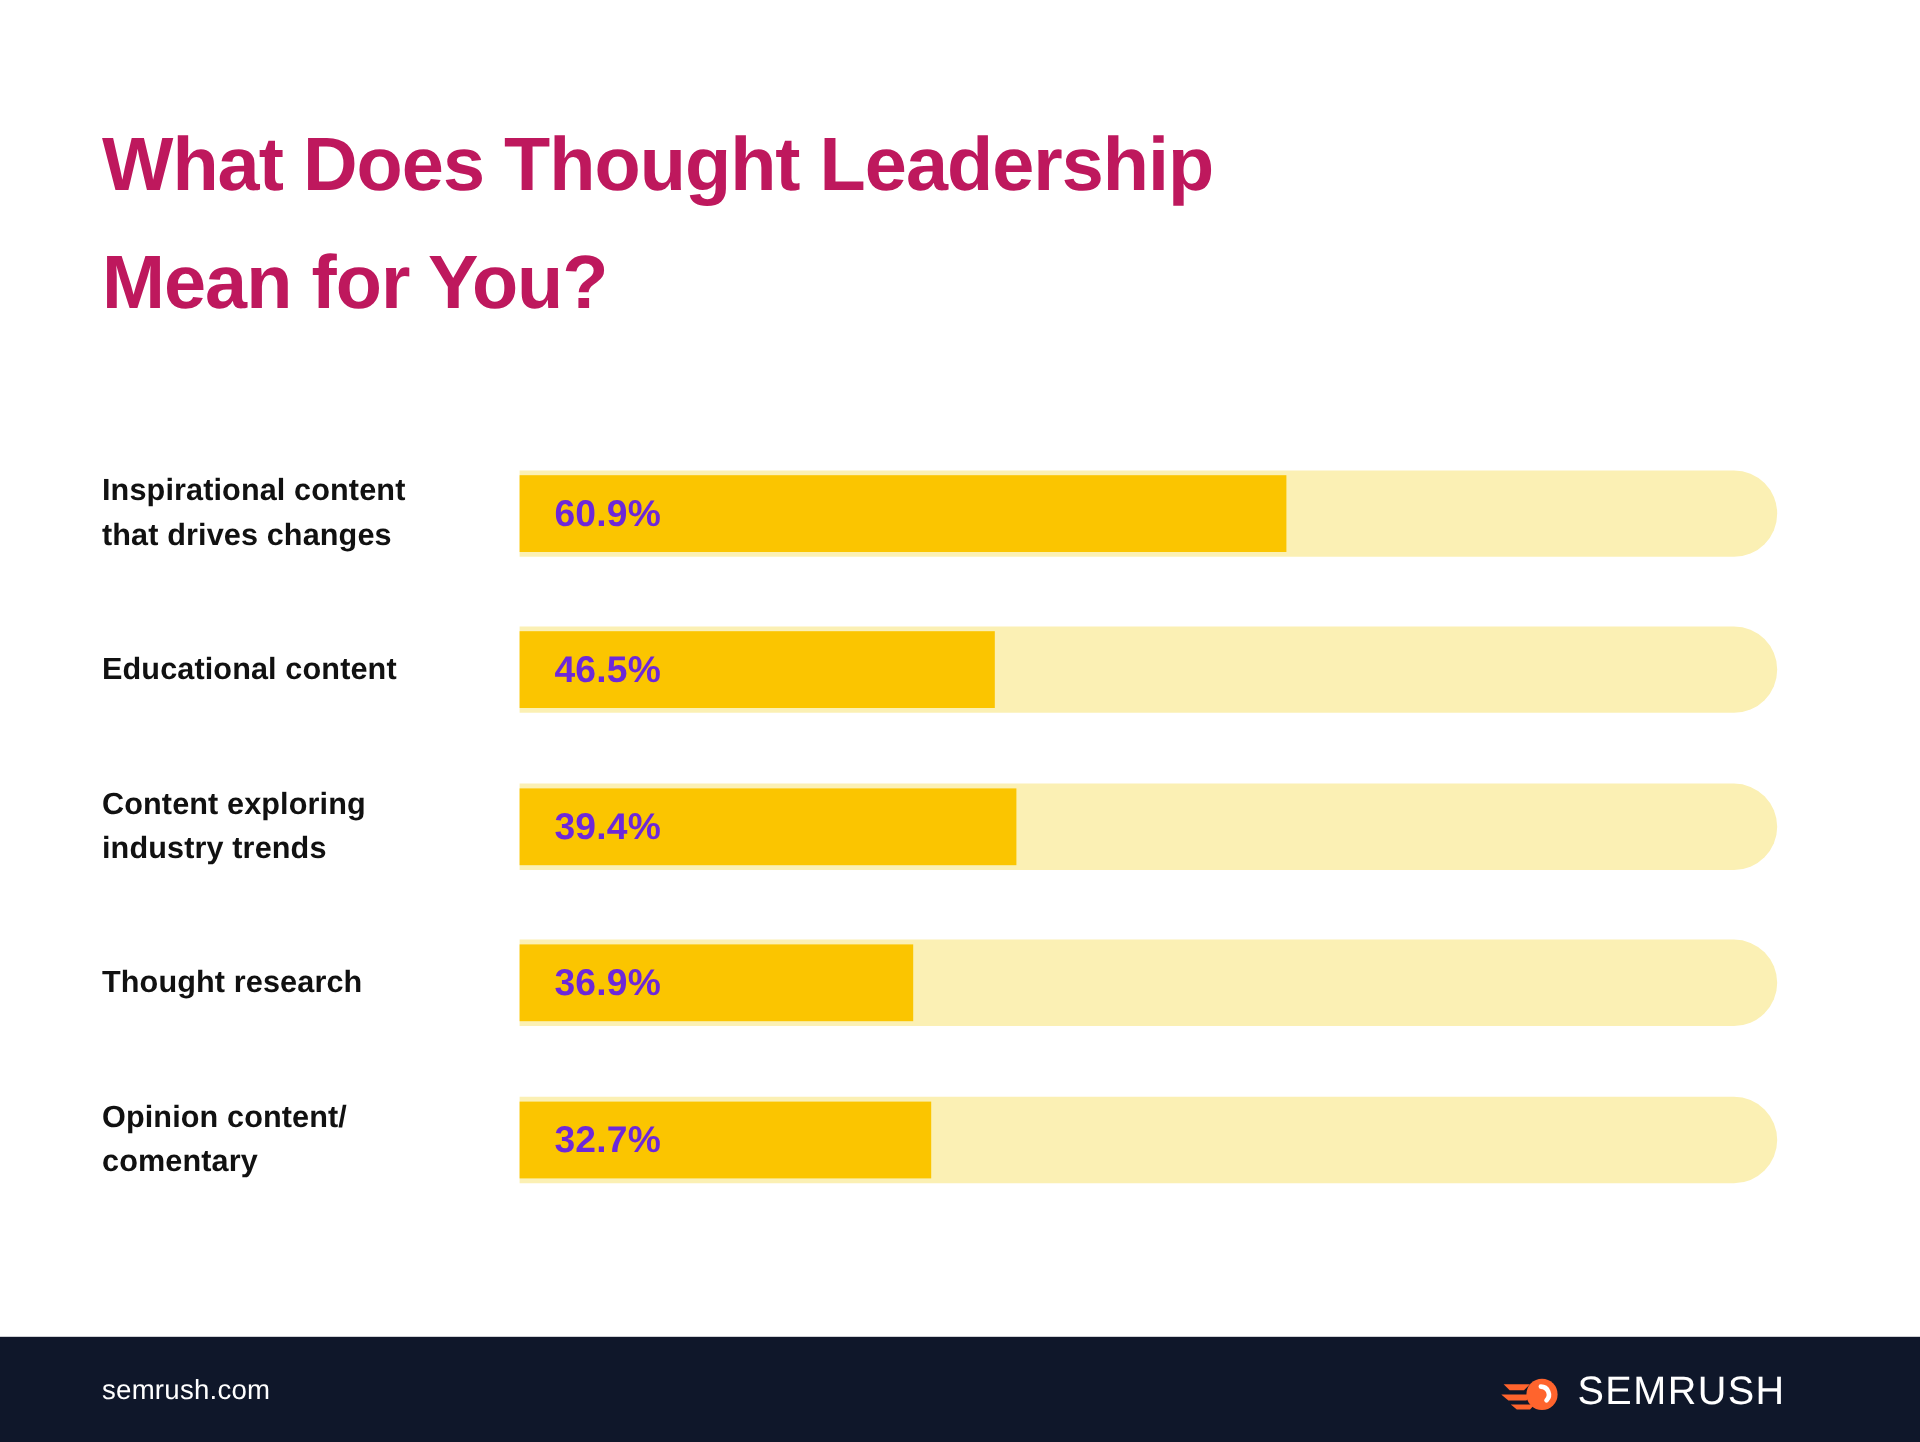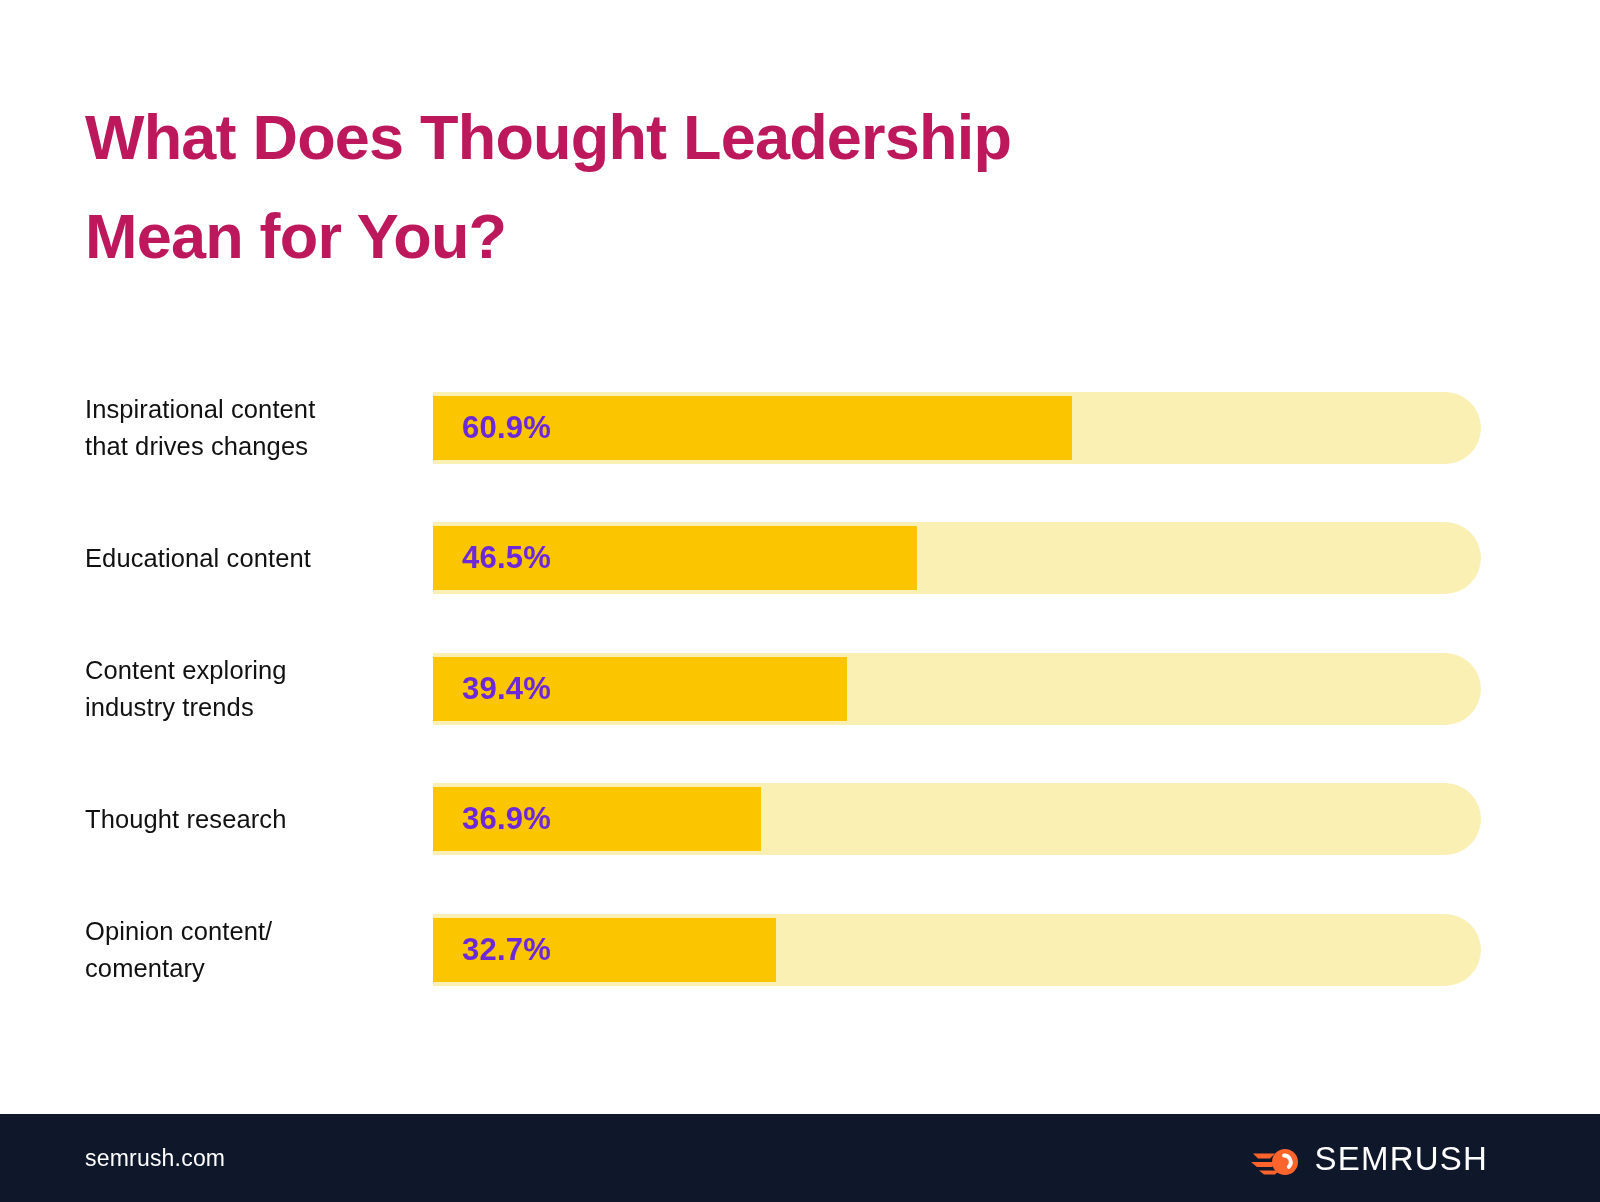--- a/index.html
+++ b/index.html
@@ -61,21 +61,21 @@
     position: absolute;
     left: 85px;
     top: 0;
     width: 330px;
     height: 100px;
     display: flex;
     align-items: center;
     font-size: 25.5px;
     line-height: 1.45;
     color: #111111;
-    font-weight: 400;
+    font-weight: 700;
     letter-spacing: 0.1px;
     white-space: pre-line;
   }
 
   .bar-track {
     position: absolute;
     left: 433px;
     top: 14px;
     height: 72px;
     width: 1048px;
@@ -160,21 +160,21 @@
 that drives changes</div>
       <div class="bar-track"></div>
       <div class="bar-fill" style="width:639px;">
         <span class="bar-value">60.9%</span>
       </div>
     </div>
 
     <div class="bar-row" style="top:130px;">
       <div class="bar-label">Educational content</div>
       <div class="bar-track"></div>
-      <div class="bar-fill" style="width:484px;">
+      <div class="bar-fill" style="width:396px;">
         <span class="bar-value">46.5%</span>
       </div>
     </div>
 
     <div class="bar-row" style="top:261px;">
       <div class="bar-label">Content exploring
 industry trends</div>
       <div class="bar-track"></div>
       <div class="bar-fill" style="width:414px;">
         <span class="bar-value">39.4%</span>

